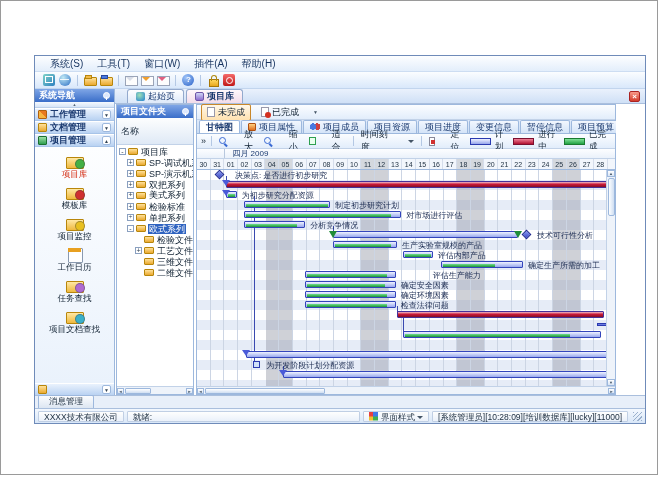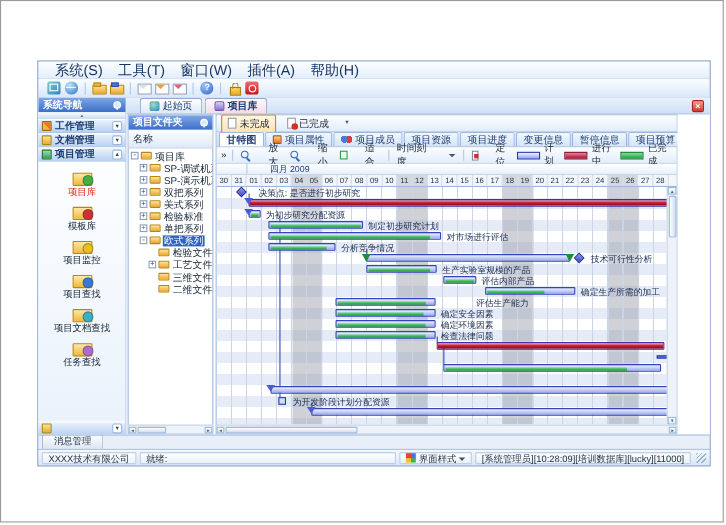--- a/index.html
+++ b/index.html
@@ -1,20 +1,20 @@
 <!DOCTYPE html>
 <html><head>
 <meta charset="utf-8">
 <style>
 *{box-sizing:border-box;margin:0;padding:0}
 body{background:#fff;font-family:"Liberation Sans","DejaVu Sans",sans-serif;-webkit-font-smoothing:antialiased}
 .frame{position:relative;width:658px;height:475px;border:1px solid #9a9a9a;background:#fff;overflow:hidden}
 .win{position:absolute;left:33px;top:54px;width:612px;height:369px;border:1px solid #6f8bb9;background:#fff;display:flex;flex-direction:column}
 
-.menubar{height:16px;background:linear-gradient(#fdfeff,#e3eefb);border-bottom:1px solid #cdddf2;display:flex;align-items:center;font-size:13px;color:#16335f;padding-left:8px}
+.menubar{height:16px;background:linear-gradient(#fdfeff,#e3eefb);border-bottom:1px solid #cdddf2;display:flex;align-items:center;font-size:10px;color:#16335f;padding-left:8px}
 .menu-item{padding:1px 7px;cursor:default}
 .toolbar{height:17px;background:linear-gradient(#fbfdff,#d9e8fb);border-bottom:1px solid #c2d5ee;display:flex;align-items:center;padding-left:6px}
 .tb-sep{width:1px;height:11px;background:#b4c8e4;margin:0 4px}
 .tb-ico{width:12px;height:12px;border-radius:2px;position:relative;margin:0 2px}
 .i-monitor{background:linear-gradient(135deg,#7fd4c8,#2e7fc0)}
 .i-monitor::after{content:"";position:absolute;left:2px;top:2px;width:6px;height:5px;border:1px solid #fff}
 .i-globe{background:radial-gradient(circle at 35% 30%,#bfe8f5,#2c6fc4);border-radius:50%}
 .i-globe::after{content:"";position:absolute;left:1px;top:5px;width:9px;height:1px;background:rgba(255,255,255,.85)}
 .i-folder-open::before,.i-folder-save::before{content:"";position:absolute;left:0;top:3px;width:11px;height:7px;background:linear-gradient(#ffe19a,#eaa92f);border:1px solid #b8860b;border-radius:1px}
 .i-folder-open::after,.i-folder-save::after{content:"";position:absolute;left:1px;top:1px;width:5px;height:2px;background:#f2b948;border:1px solid #b8860b}
@@ -64,21 +64,21 @@
 .tabstrip{height:15px;background:linear-gradient(#eaf1fc,#cfe0f6);border-bottom:1px solid #aabfdd;display:flex;align-items:flex-end;padding-left:12px;position:relative;flex:none}
 .dtab{height:14px;display:flex;align-items:center;gap:3px;padding:0 8px;font-size:9px;color:#1b3a70;background:linear-gradient(#fefeff,#dde9f9);border:1px solid #93a9cd;border-bottom:none;border-radius:3px 3px 0 0;margin-right:2px}
 .dtab.active{background:linear-gradient(#fff8fc,#f2dcea);font-weight:bold}
 .dtab-ico{width:9px;height:9px;border-radius:2px}
 .di-home{background:radial-gradient(circle at 40% 35%,#9fe0b8,#1f7fd0)}
 .di-library{background:linear-gradient(#cfd4f5,#8f6fd0);border:1px solid #6f55a8}
 .close-x{position:absolute;right:5px;top:2px;width:11px;height:11px;border-radius:2px;background:linear-gradient(#f99a8a,#d23a2a);border:1px solid #a22;color:#fff;font-size:8px;line-height:9px;text-align:center;font-weight:bold}
 .panels{flex:1;display:flex;min-height:0}
 
 .treepanel{width:78px;margin-left:1px;border:1px solid #9db8dd;display:flex;flex-direction:column;background:#fff;flex:none}
-.colhd{height:17px;background:linear-gradient(#fdfefe,#dfe9f6);border-bottom:1px solid #c2d2e8;font-size:9px;color:#234;padding:0 4px;display:flex;align-items:center;flex:none}
+.colhd{height:27px;background:linear-gradient(#fdfefe,#dfe9f6);border-bottom:1px solid #c2d2e8;font-size:9px;color:#234;padding:0 4px;display:flex;align-items:center;flex:none}
 .treebody{flex:1;overflow:hidden;font-size:9px;color:#123;padding-top:1px}
 .tnode{height:11px;display:flex;align-items:center;gap:2px;white-space:nowrap}
 .exp{width:7px;height:7px;border:1px solid #8aa0c0;background:#fff;font-size:7px;line-height:5px;text-align:center;color:#345;flex:none}
 .exp.none{visibility:hidden}
 .tfolder{width:10px;height:7px;background:linear-gradient(#ffe19a,#eaa92f);border:1px solid #b8860b;flex:none;border-radius:1px}
 .tlabel{padding:0 1px;line-height:10px}
 .tnode.selected .tlabel{background:#2f63c0;color:#fff}
 .hscroll{height:8px;background:#eef3fa;border-top:1px solid #c2d2e8;position:relative;flex:none}
 .hs-arrow{position:absolute;top:1px;width:7px;height:6px;background:linear-gradient(#fff,#d8e4f4);border:1px solid #9db8dd;font-size:4px;line-height:5px;text-align:center;color:#456}
 .hs-l{left:0}.hs-r{right:0}
@@ -105,21 +105,21 @@
 .loc-ico{width:7px;height:9px;background:#fff;border:1px solid #889;position:relative}
 .loc-ico::after{content:"";position:absolute;left:1px;top:2px;width:4px;height:4px;background:#d03030}
 .g-sep{width:1px;height:10px;background:#b4c8e4;margin:0 2px}
 .legend{margin-left:auto;display:flex;align-items:center;gap:4px;font-size:8.5px}
 .lg{width:24px;height:7px;border:1px solid #2a3ab0}
 .lg-plan{background:linear-gradient(#eef1ff,#96a6ec)}
 .lg-prog{border-color:#7a1030;background:linear-gradient(#f08098,#b01030)}
 .lg-done{border-color:#1a7a30;background:linear-gradient(#7fe096,#22a244)}
 
 .t-month{height:10px;border-bottom:1px solid #c2d2e8;background:linear-gradient(#fdfeff,#eaf1fb);position:relative;font-size:8px;color:#1b3a70;flex:none}
-.t-month .mlabel{position:absolute;top:0;line-height:9px;border-left:1px solid #b8c8de;padding-left:20px}
+.t-month .mlabel{position:absolute;top:0;line-height:9px;border-left:1px solid #b8c8de;padding-left:7px}
 .t-days{height:11px;border-bottom:1px solid #9db8dd;display:flex;font-size:7px;color:#234;background:#f2f6fc;flex:none}
 .dcell{width:13.7px;flex:none;text-align:center;line-height:11px;border-right:1px solid #d5ddeb}
 .dcell.we{background:#d4d8de}
 
 .chartwrap{flex:1;display:flex;min-height:0}
 .chart{position:relative;width:411px;overflow:hidden}
 .stripe{position:absolute;left:0;width:100%;height:10px}
 .stripe.odd{background:#e6ecf7}
 .we-col{position:absolute;top:0;bottom:0;width:13.7px;background:rgba(148,154,166,.45)}
 .gridcols{position:absolute;inset:0;background:repeating-linear-gradient(to right,transparent 0px,transparent 12.7px,#ccd5e4 12.7px,#ccd5e4 13.7px)}
@@ -209,30 +209,30 @@
             </div>
             <div class="sitem">
               <span class="bi b-folder-stop"></span>
               <span class="lab">模板库</span>
             </div>
             <div class="sitem">
               <span class="bi b-folder-star"></span>
               <span class="lab">项目监控</span>
             </div>
             <div class="sitem">
-              <span class="bi b-folder-search"></span>
-              <span class="lab">项目查找</span>
+              <span class="bi b-calendar"></span>
+              <span class="lab">工作日历</span>
+            </div>
+            <div class="sitem">
+              <span class="bi b-people-search"></span>
+              <span class="lab">任务查找</span>
             </div>
             <div class="sitem">
               <span class="bi b-doc-search"></span>
               <span class="lab">项目文档查找</span>
-            </div>
-            <div class="sitem">
-              <span class="bi b-people-search"></span>
-              <span class="lab">任务查找</span>
             </div>
           </div>
         <div class="sec partial">
           <span class="sec-ico si-folder-yellow"></span>
           <span class="chev">▼</span>
         </div>
       </div>
 
       <div class="rightcol">
         <div class="tabstrip">
@@ -267,21 +267,21 @@
                 <div class="tnode" style="padding-left: 10px;">
                   <span class="exp">+</span>
                   <span class="tfolder"></span>
                   <span class="tlabel">SP-演示机系</span>
                 </div>
                 <div class="tnode" style="padding-left: 10px;">
                   <span class="exp">+</span>
                   <span class="tfolder"></span>
                   <span class="tlabel">双把系列</span>
                 </div>
-                <div class="tnode" style="padding-left: 10px;">
+                <div class="tnode" style="padding-left: 10px; font-family: Liberation Mono, monospace;">
                   <span class="exp">+</span>
                   <span class="tfolder"></span>
                   <span class="tlabel">美式系列</span>
                 </div>
                 <div class="tnode" style="padding-left: 10px;">
                   <span class="exp">+</span>
                   <span class="tfolder"></span>
                   <span class="tlabel">检验标准</span>
                 </div>
                 <div class="tnode" style="padding-left: 10px; font-family: Liberation Serif, serif;">

